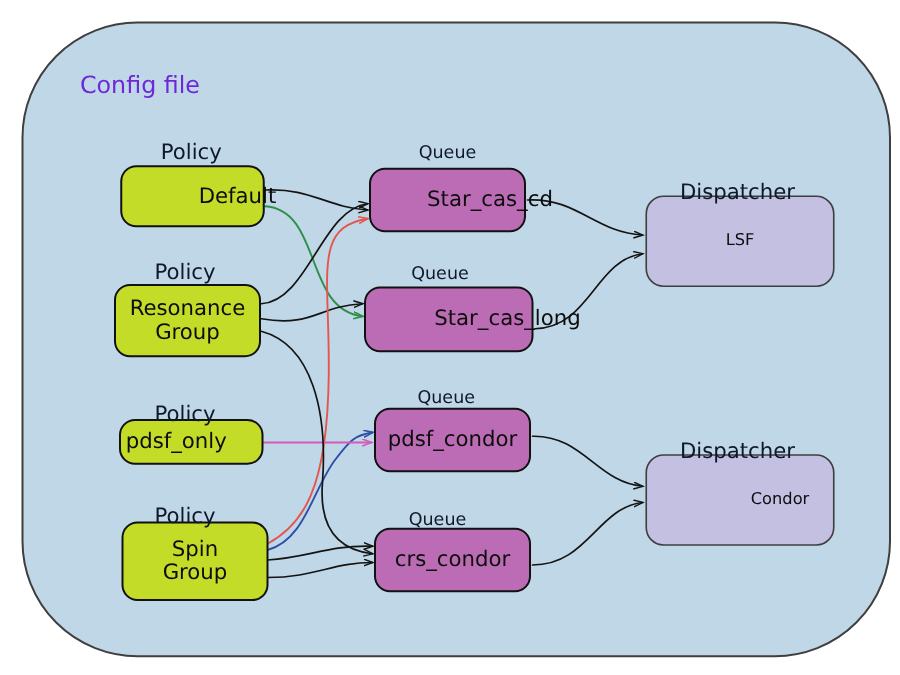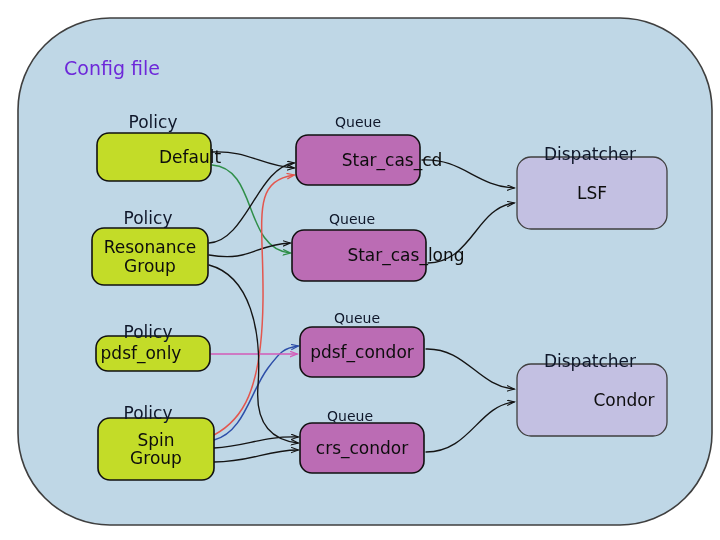--- a/index.html
+++ b/index.html
@@ -40,21 +40,21 @@
     white-space: nowrap;
   }
   .title-text {
     position: absolute;
     color: #6d28d9;
     font-family: "DejaVu Sans", sans-serif;
     white-space: nowrap;
   }
   .policy-label { font-size: 17px; }
   .queue-label  { font-size: 17px; }
-  .disp-label   { font-size: 17px; border-radius: 29px; }
+  .disp-label   { font-size: 13px; border-radius: 29px; }
   .cap-policy   { font-size: 17px; }
   .cap-queue    { font-size: 14px; }
   .cap-disp     { font-size: 17px; }
   .title        { font-size: 19px; }
 </style>
 </head>
 <body>
 
 <div id="canvas" style="width: 720px; height: 540px; background: rgb(255, 255, 255);">
 

